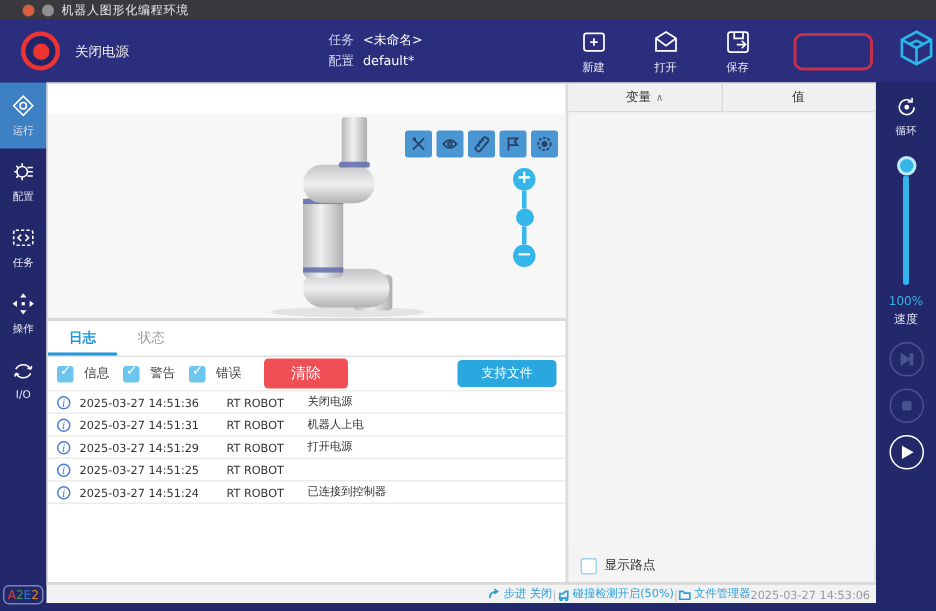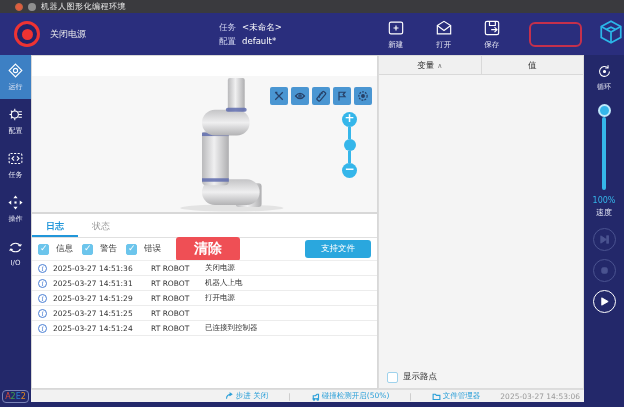--- a/index.html
+++ b/index.html
@@ -66,22 +66,22 @@
     border:1px solid #d8d8d8; display:flex; flex-direction:column; }
   .log-tabs { display:flex; border-bottom:1px solid #e0e0e0; height:24px; }
   .log-tab { width:46px; text-align:center; line-height:24px; font-size:9px; color:#9a9a9a; cursor:pointer; }
   .log-tab.active { color:#2196d9; font-weight:bold; border-bottom:2px solid #2196d9; }
   .log-filters { display:flex; align-items:center; height:22px; padding:0 6px; gap:7px; }
   .chk { width:11px; height:11px; border:1px solid #9fd2ec; border-radius:2px; background:#fff;
     position:relative; cursor:pointer; flex:0 0 auto; }
   .chk.checked { background:#6cc5ec; border-color:#6cc5ec; }
   .chk.checked::after { content:"✓"; position:absolute; left:1px; top:-2px; color:#fff; font-size:9px; }
   .flt-lbl { font-size:8.5px; color:#444; margin-right:2px; }
-  .clear-btn { background:#ef4f55; color:#fff; border:none; border-radius:3px; font-size:14px;
-    padding:3px 18px; margin-left:6px; cursor:pointer;font-weight:bold; }
+  .clear-btn { background:#ef4f55; color:#fff; border:none; border-radius:3px; font-size:10px;
+    padding:3px 18px; margin-left:6px; cursor:pointer; }
   .support-btn { background:#2aa7de; color:#fff; border:none; border-radius:3px; font-size:8.5px;
     padding:3px 16px; margin-left:auto; cursor:pointer; }
   .log-rows { flex:1; overflow:hidden; border-top:1px solid #eee; }
   .log-row { display:flex; align-items:center; height:15px; border-bottom:1px solid #ececec;
     padding:0 6px; gap:6px; }
   .info-icon { width:9px; height:9px; border:1px solid #4a7fd4; border-radius:50%; color:#4a7fd4;
     font-size:7px; line-height:8px; text-align:center; flex:0 0 auto; font-style:italic; font-family:"DejaVu Serif",serif; }
   .info-icon::after { content:"i"; }
   .log-time { font-size:7.5px; color:#333; width:92px; }
   .log-src { font-size:7.5px; color:#333; width:48px; }
@@ -112,21 +112,21 @@
   .play-btns { margin-top:10px; display:flex; flex-direction:column; gap:8px; align-items:center; }
   .pbtn { width:23px; height:23px; border-radius:50%; border:1.5px solid #4a5390; display:flex;
     align-items:center; justify-content:center; cursor:pointer; }
   .pbtn svg { width:11px; height:11px; fill:#4a5390; stroke:#4a5390; }
   .pbtn.enabled { border-color:#fff; }
   .pbtn.enabled svg { fill:#fff; stroke:#fff; }
 
   
   .statusbar { position:absolute; left:31px; top:389px; width:553px; height:13px; background:#f2f2f2;
     border-top:1px solid #ddd; display:flex; align-items:center; justify-content:flex-end;
-    gap:20px; padding-right:4px; font-size:7.5px; }
+    gap:0; padding-right:4px; font-size:7.5px; }
   .sb-item { color:#2a9fd8; display:flex; align-items:center; gap:2px; cursor:pointer; }
   .sb-item svg { width:9px; height:9px; stroke:#2a9fd8; fill:none; stroke-width:1.5; }
   .sb-sep { color:#bbb; }
   .sb-time { color:#999; }
 </style>
 </head>
 <body>
 
 <div class="titlebar">
   <span class="winbtn close"></span>

